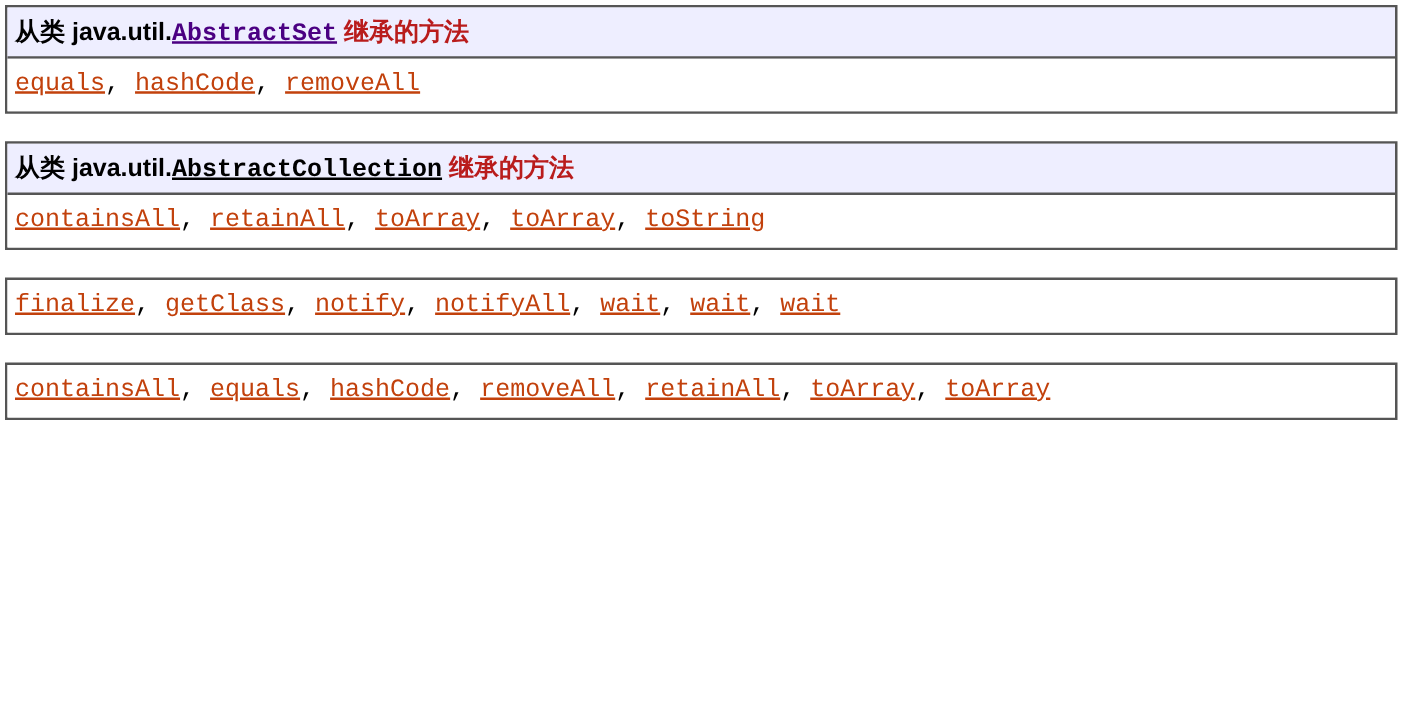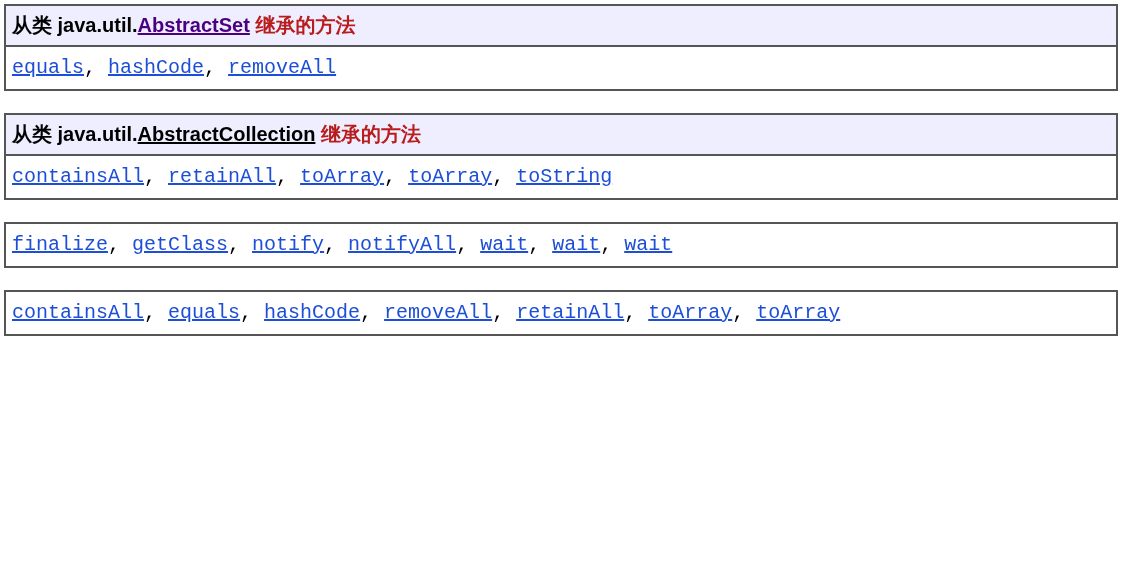--- a/index.html
+++ b/index.html
@@ -21,38 +21,39 @@
       border-bottom: 2px solid #555;
       font-weight: bold;
     }
     .group-header .prefix {
       color: #000;
       text-align: right;
     }
     .group-header a.classlink {
       color: #4b0082;
       text-decoration: underline;
+      font-family: Liberation Mono, monospace;
     }
     .group-header a.classlink.blue {
       color: #000000;
     }
     .group-header .suffix {
       color: #b91c1c;
     }
     .group-body {
       background: #ffffff;
       padding: 8px 6px;
       font-family: "Courier New", monospace;
       font-size: 20px;
       word-spacing: 0;
       white-space: normal;
       line-height: 1.3;
     }
     .group-body a.method {
-      color: #1d4ed8;
+      color: #c2410c;
     }
     .sep {
       color: #000;
       font-family: "Courier New", monospace;
     }
   </style>
 </head>
 <body>
 
 <div id="container">

